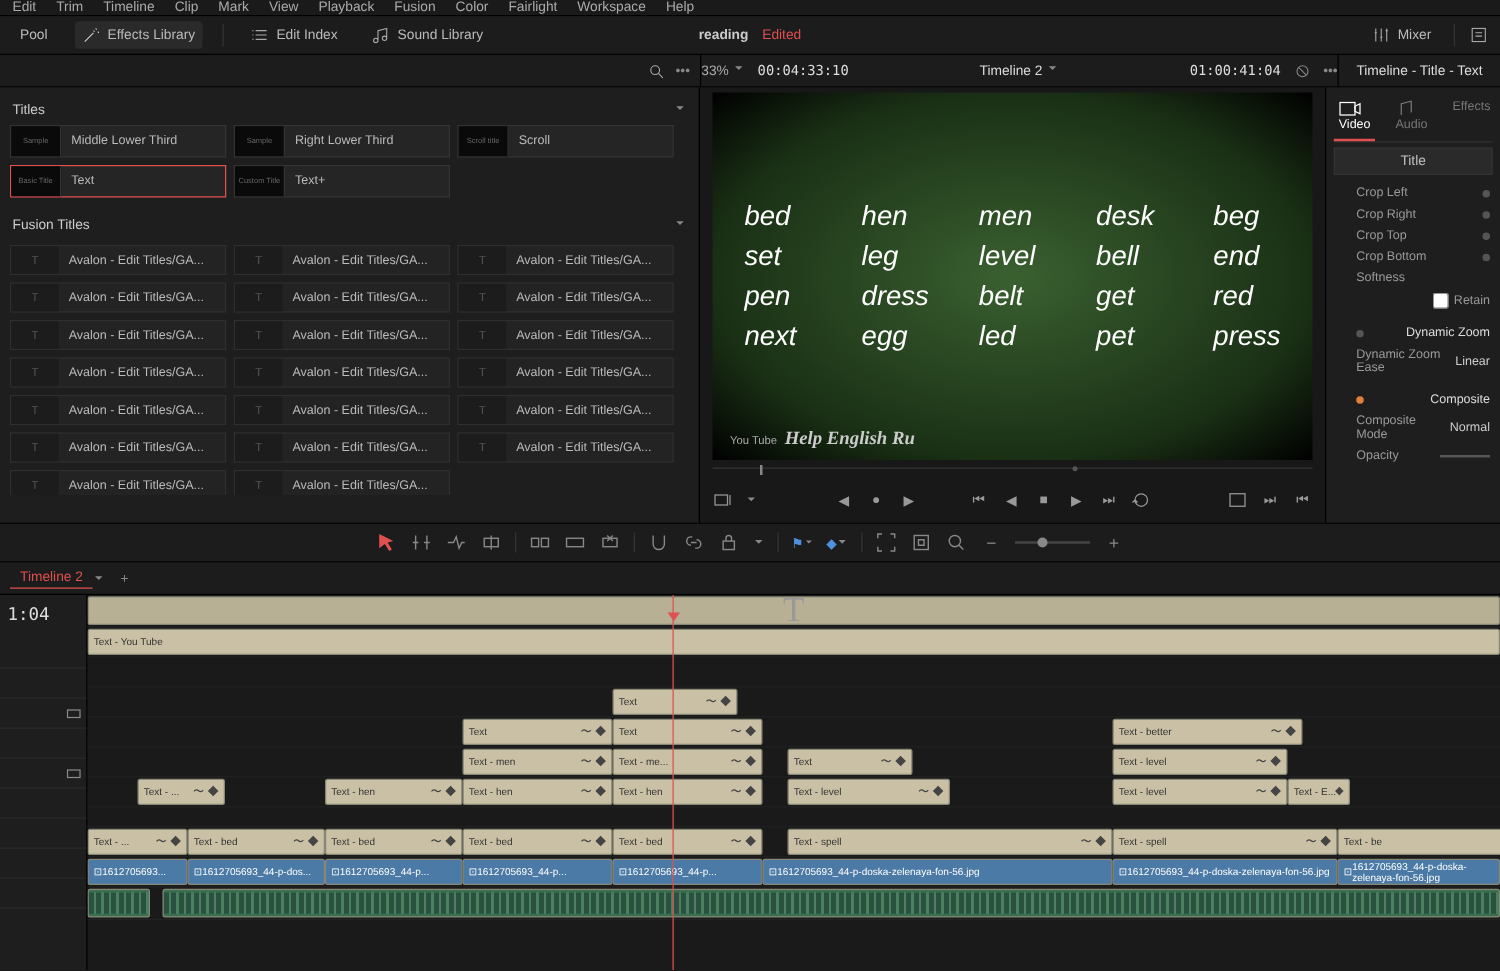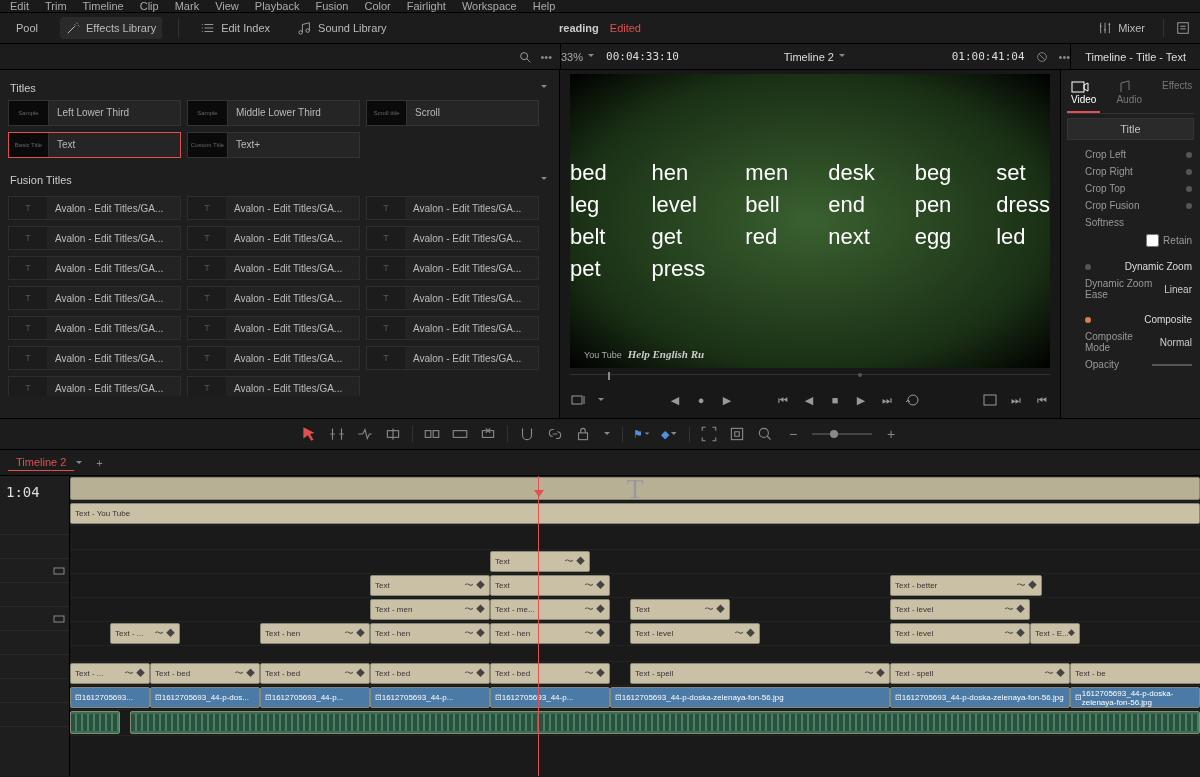--- a/index.html
+++ b/index.html
@@ -27,24 +27,24 @@
 .titles-grid { display: flex; flex-wrap: wrap; gap: 6px; }
 .title-item { width: 173px; height: 26px; display: flex; background: #252525; border: 1px solid #333; }
 .title-item.selected { border: 1px solid #e05050; }
 .title-thumb { width: 40px; background: #0a0a0a; display: flex; align-items: center; justify-content: center; font-size: 6px; color: #666; border-right: 1px solid #333; }
 .title-label { flex: 1; padding: 6px 8px; color: #bbb; font-size: 10px; white-space: nowrap; overflow: hidden; }
 .fusion-grid { display: flex; flex-wrap: wrap; gap: 6px; margin-top: 4px; max-height: 200px; overflow: hidden; }
 .fusion-item { width: 173px; height: 24px; display: flex; background: #232323; border: 1px solid #2e2e2e; }
 .fusion-thumb { width: 38px; background: #1c1c1c; display: flex; align-items: center; justify-content: center; font-size: 9px; color: #555; }
 .viewer { flex: 1; display: flex; flex-direction: column; background: #181818; }
 .viewer-screen { flex: 1; margin: 4px 10px; background: radial-gradient(ellipse at center, #3a6030 0%, #1a3015 70%, #000 100%); position: relative; display: flex; align-items: center; justify-content: center; }
-.word-grid { display: grid; grid-template-columns: repeat(6, 1fr); gap: 6px 40px; }
+.word-grid { display: grid; grid-template-columns: repeat(5, 1fr); gap: 6px 40px; font-style: italic; }
 .word-grid span { color: #fff; font-size: 22px; font-weight: 500; }
 .viewer-caption { position: absolute; bottom: 8px; left: 14px; font-size: 9px; color: #aaa; }
-.viewer-caption b { font-family: serif; font-size: 11px; color: #ccc; font-style: italic; margin-left: 6px; }
+.viewer-caption b { font-family: serif; font-size: 15px; color: #ccc; font-style: italic; margin-left: 6px; }
 .scrub { height: 10px; margin: 2px 10px; position: relative; border-top: 1px solid #333; }
 .scrub-handle { position: absolute; left: 8%; top: -3px; width: 2px; height: 8px; background: #888; }
 .scrub-dot { position: absolute; left: 60%; top: -2px; width: 4px; height: 4px; background: #555; border-radius: 50%; }
 .transport { display: flex; align-items: center; justify-content: center; gap: 10px; padding: 6px 10px 10px; }
 .transport .spread { flex: 1; }
 .trbtn { width: 16px; height: 16px; display: flex; align-items: center; justify-content: center; color: #999; cursor: pointer; }
 .inspector { width: 140px; background: #1e1e1e; border-left: 1px solid #000; padding: 4px 6px; overflow: hidden; position: relative; }
 .insp-title { color: #ddd; padding: 4px; font-size: 11px; }
 .insp-tabs { display: flex; gap: 12px; border-bottom: 1px solid #333; margin-bottom: 4px; }
 .insp-tab { padding: 6px 4px; color: #777; font-size: 10px; text-align: center; }
@@ -178,25 +178,25 @@
   <div class="leftpanel">
     <div class="section-head">
       <span>Titles</span>
       <svg class="chev" viewBox="0 0 10 10" fill="#888">
           <path d="M2 3l3 3 3-3z"></path>
         </svg>
     </div>
     <div class="titles-grid" id="titles-grid">
         <div class="title-item">
           <div class="title-thumb">Sample</div>
-          <div class="title-label">Left Lower Third</div>
+          <div class="title-label">Middle Lower Third</div>
         </div>
         <div class="title-item">
           <div class="title-thumb">Sample</div>
-          <div class="title-label">Middle Lower Third</div>
+          <div class="title-label">Right Lower Third</div>
         </div>
         <div class="title-item">
           <div class="title-thumb">Scroll title</div>
           <div class="title-label">Scroll</div>
         </div>
         <div class="title-item selected">
           <div class="title-thumb">Basic Title</div>
           <div class="title-label">Text</div>
         </div>
         <div class="title-item">
@@ -388,21 +388,21 @@
       </div>
     <div class="insp-row">
         <span>Crop Right</span>
         <span class="dot"></span>
       </div>
     <div class="insp-row">
         <span>Crop Top</span>
         <span class="dot"></span>
       </div>
     <div class="insp-row">
-        <span>Crop Fusion</span>
+        <span>Crop Bottom</span>
         <span class="dot"></span>
       </div>
     <div class="insp-row">
         <span>Softness</span>
       </div>
     <div class="insp-row" style="justify-content:flex-end">
         <input type="checkbox" style=""> 
         <span style="margin-left:4px">Retain</span>
       </div>
     <div class="insp-row dotlabel" style="margin-top:8px">

